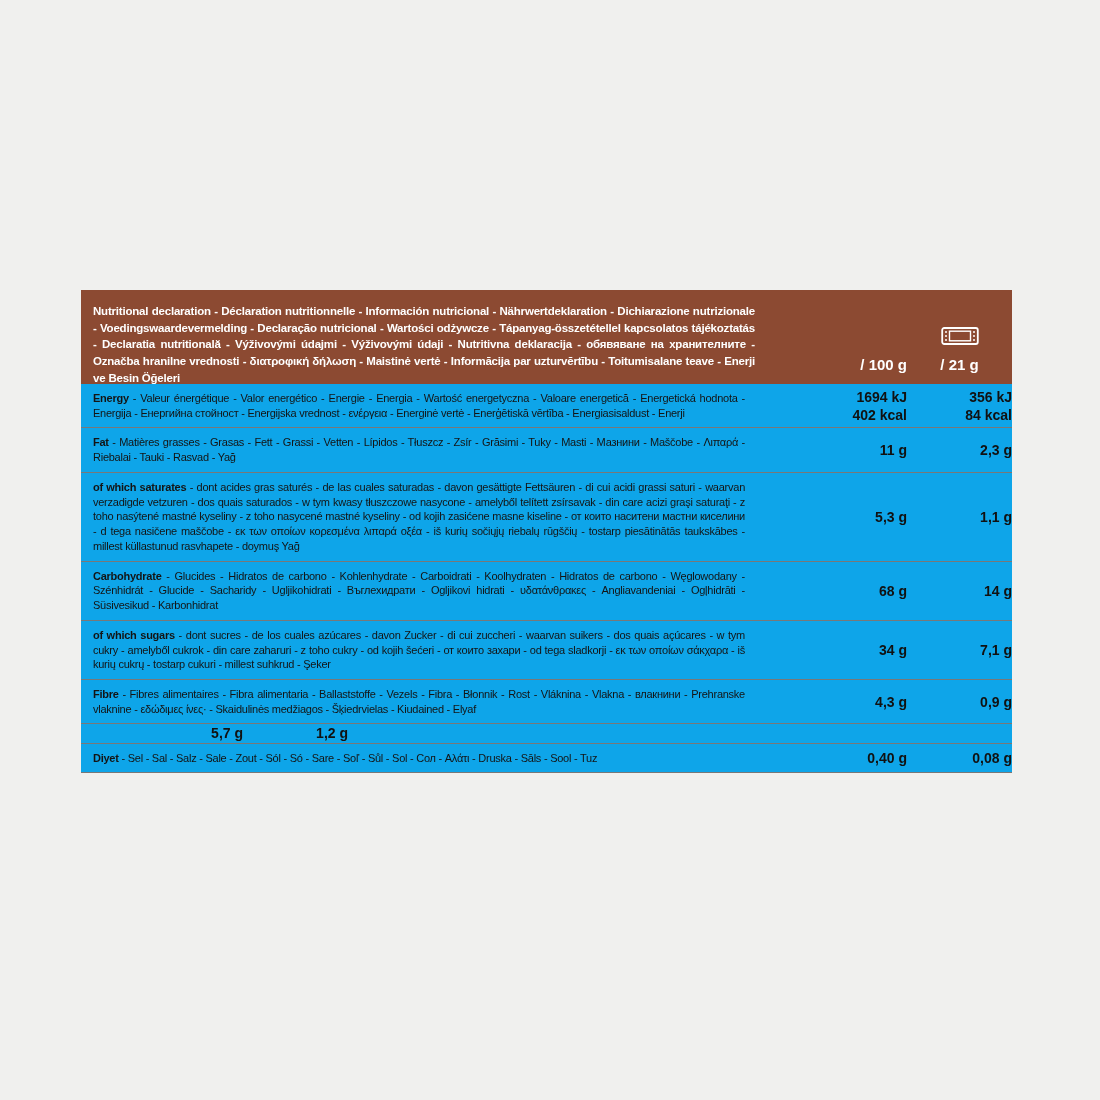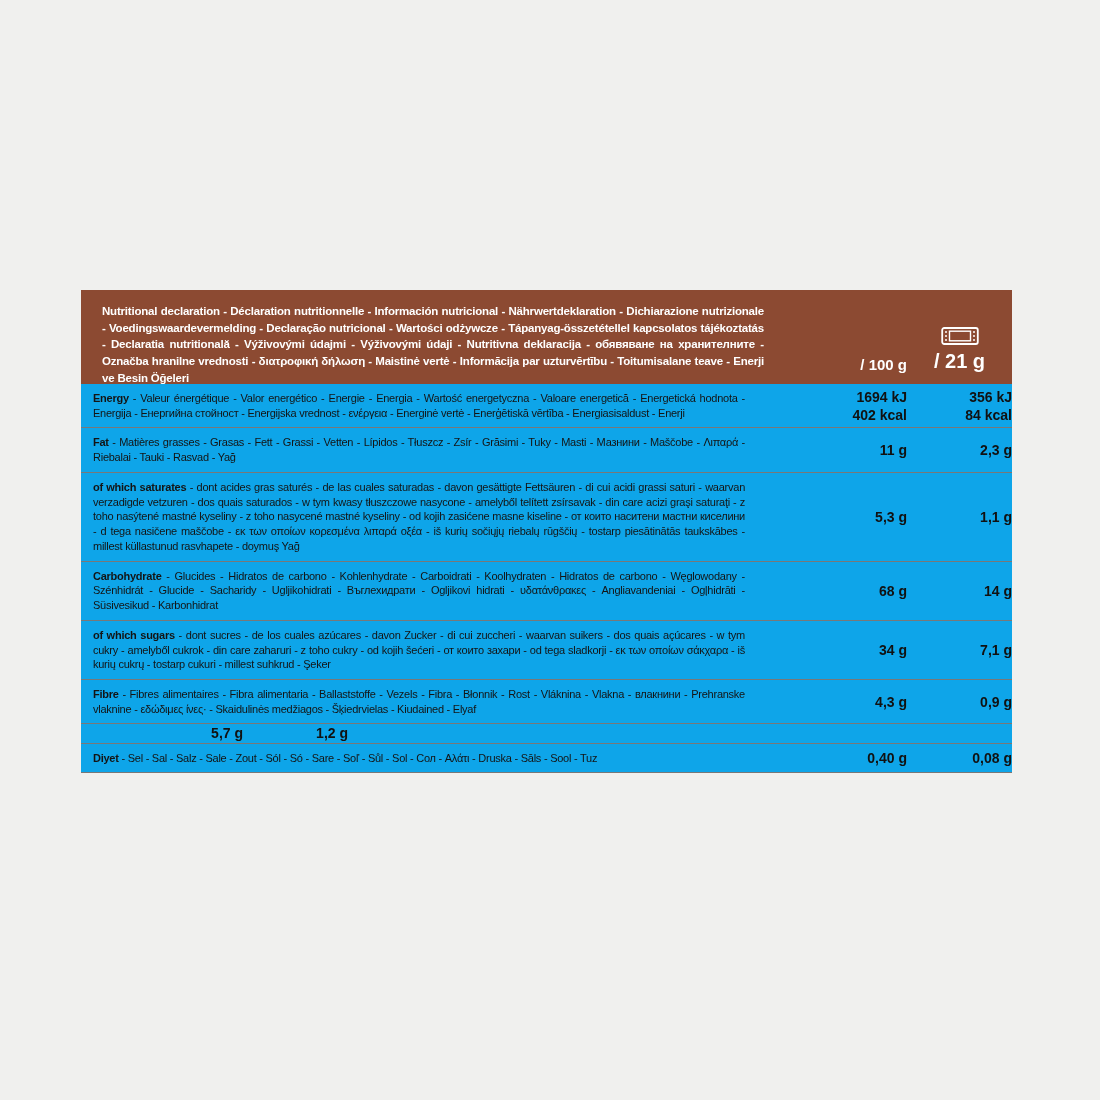--- a/index.html
+++ b/index.html
@@ -23,37 +23,36 @@
   }
   .nutri-header .title {
     position: absolute;
     left: 12px; top: 13px;
     width: 662px;
     font-size: 11.5px;
     font-weight: bold;
     line-height: 1.45;
     letter-spacing: -0.2px;
     text-align: justify;
-    margin-left: 9px;
   }
   .col-head-100 {
     position: absolute;
     left: 676px; bottom: 11px;
     width: 150px;
     text-align: right;
     font-weight: bold;
     font-size: 15px;
   }
   .col-head-21 {
     position: absolute;
     left: 826px; bottom: 11px;
     width: 105px;
     text-align: center;
     font-weight: bold;
-    font-size: 20px;
+    font-size: 15px;
   }
   .bar-icon-wrap {
     position: absolute;
     left: 826px; bottom: 34px;
     width: 105px;
     text-align: center;
   }
   .tbl-body { background: #0ea5e9; }
   .row {
     display: flex;

